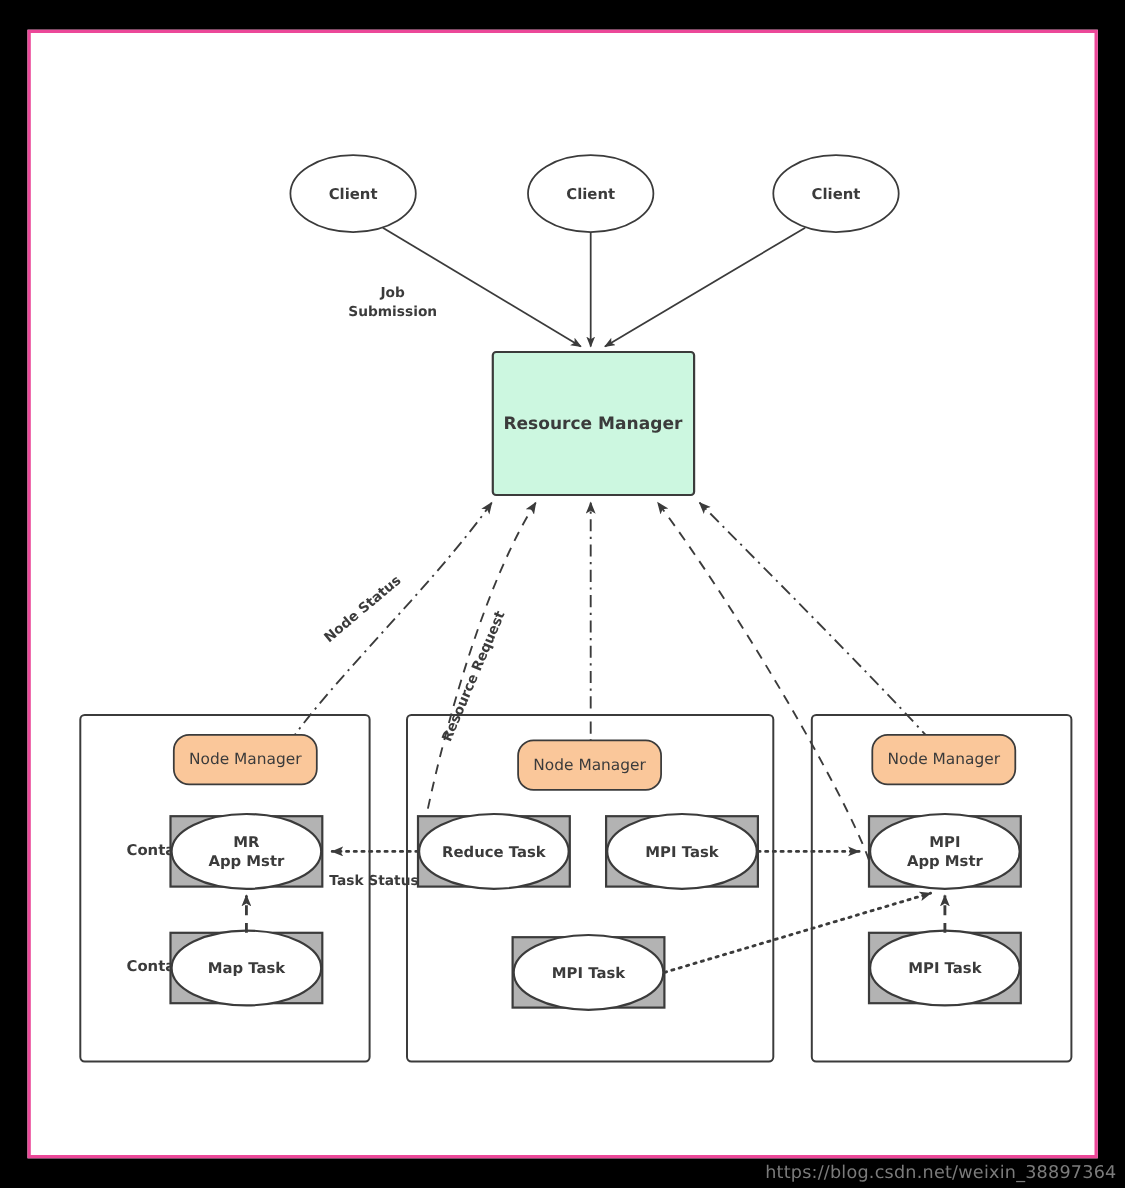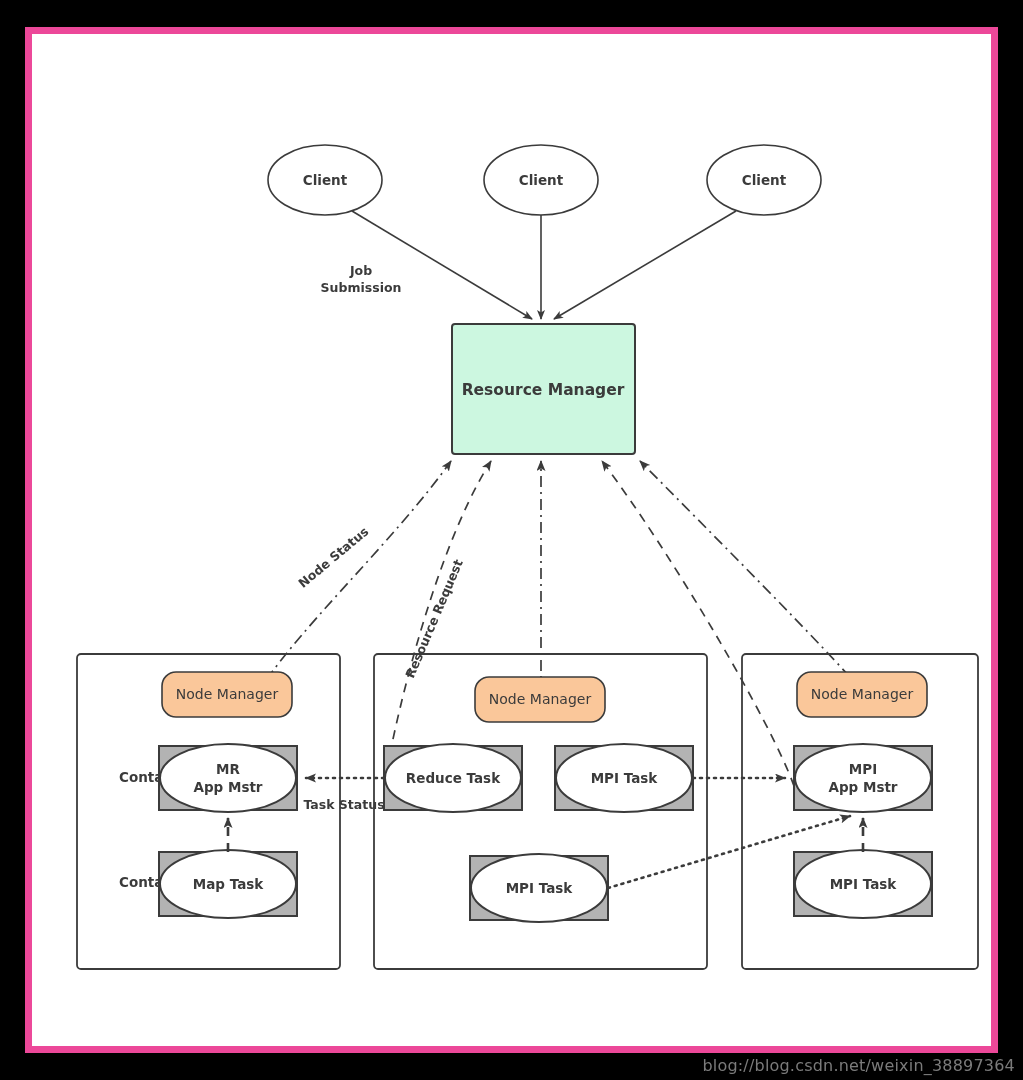--- a/index.html
+++ b/index.html
@@ -20,21 +20,21 @@
     height: 1080px;
     background: #000000;
   }
   #canvas {
     position: absolute;
     left: 25px;
     top: 27px;
     width: 973px;
     height: 1026px;
     background: #ffffff;
-    border: 7px solid #ec4899;
+    border: 3px solid #ec4899;
     box-sizing: border-box;
     overflow: hidden;
   }
   #canvas svg { display: block; }
   .nodeText {
     font-family: "DejaVu Sans", sans-serif;
     fill: #3b3b3b;
     text-anchor: middle;
     dominant-baseline: middle;
   }
@@ -192,14 +192,14 @@
 
       <path d="M352,744 L274,744" fill="none" stroke="#3b3b3b" stroke-width="2.6" stroke-dasharray="2,5" stroke-linecap="round" marker-end="url(#arrowDash)"></path>
       <text class="edgeLabel" x="312" y="771">Task Status</text>
 
       <path d="M661,744 L753,744" fill="none" stroke="#3b3b3b" stroke-width="2.6" stroke-dasharray="2,5" stroke-linecap="round" marker-end="url(#arrowDash)"></path>
 
       <path d="M576,854 L818,782" fill="none" stroke="#3b3b3b" stroke-width="2.6" stroke-dasharray="2,5" stroke-linecap="round" marker-end="url(#arrowDash)"></path>
     </svg>
   </div>
 
-  <div class="watermark">blog://blog.csdn.net/weixin_38897364</div>
+  <div class="watermark">https://blog.csdn.net/weixin_38897364</div>
 </div>
 
 </body></html>

